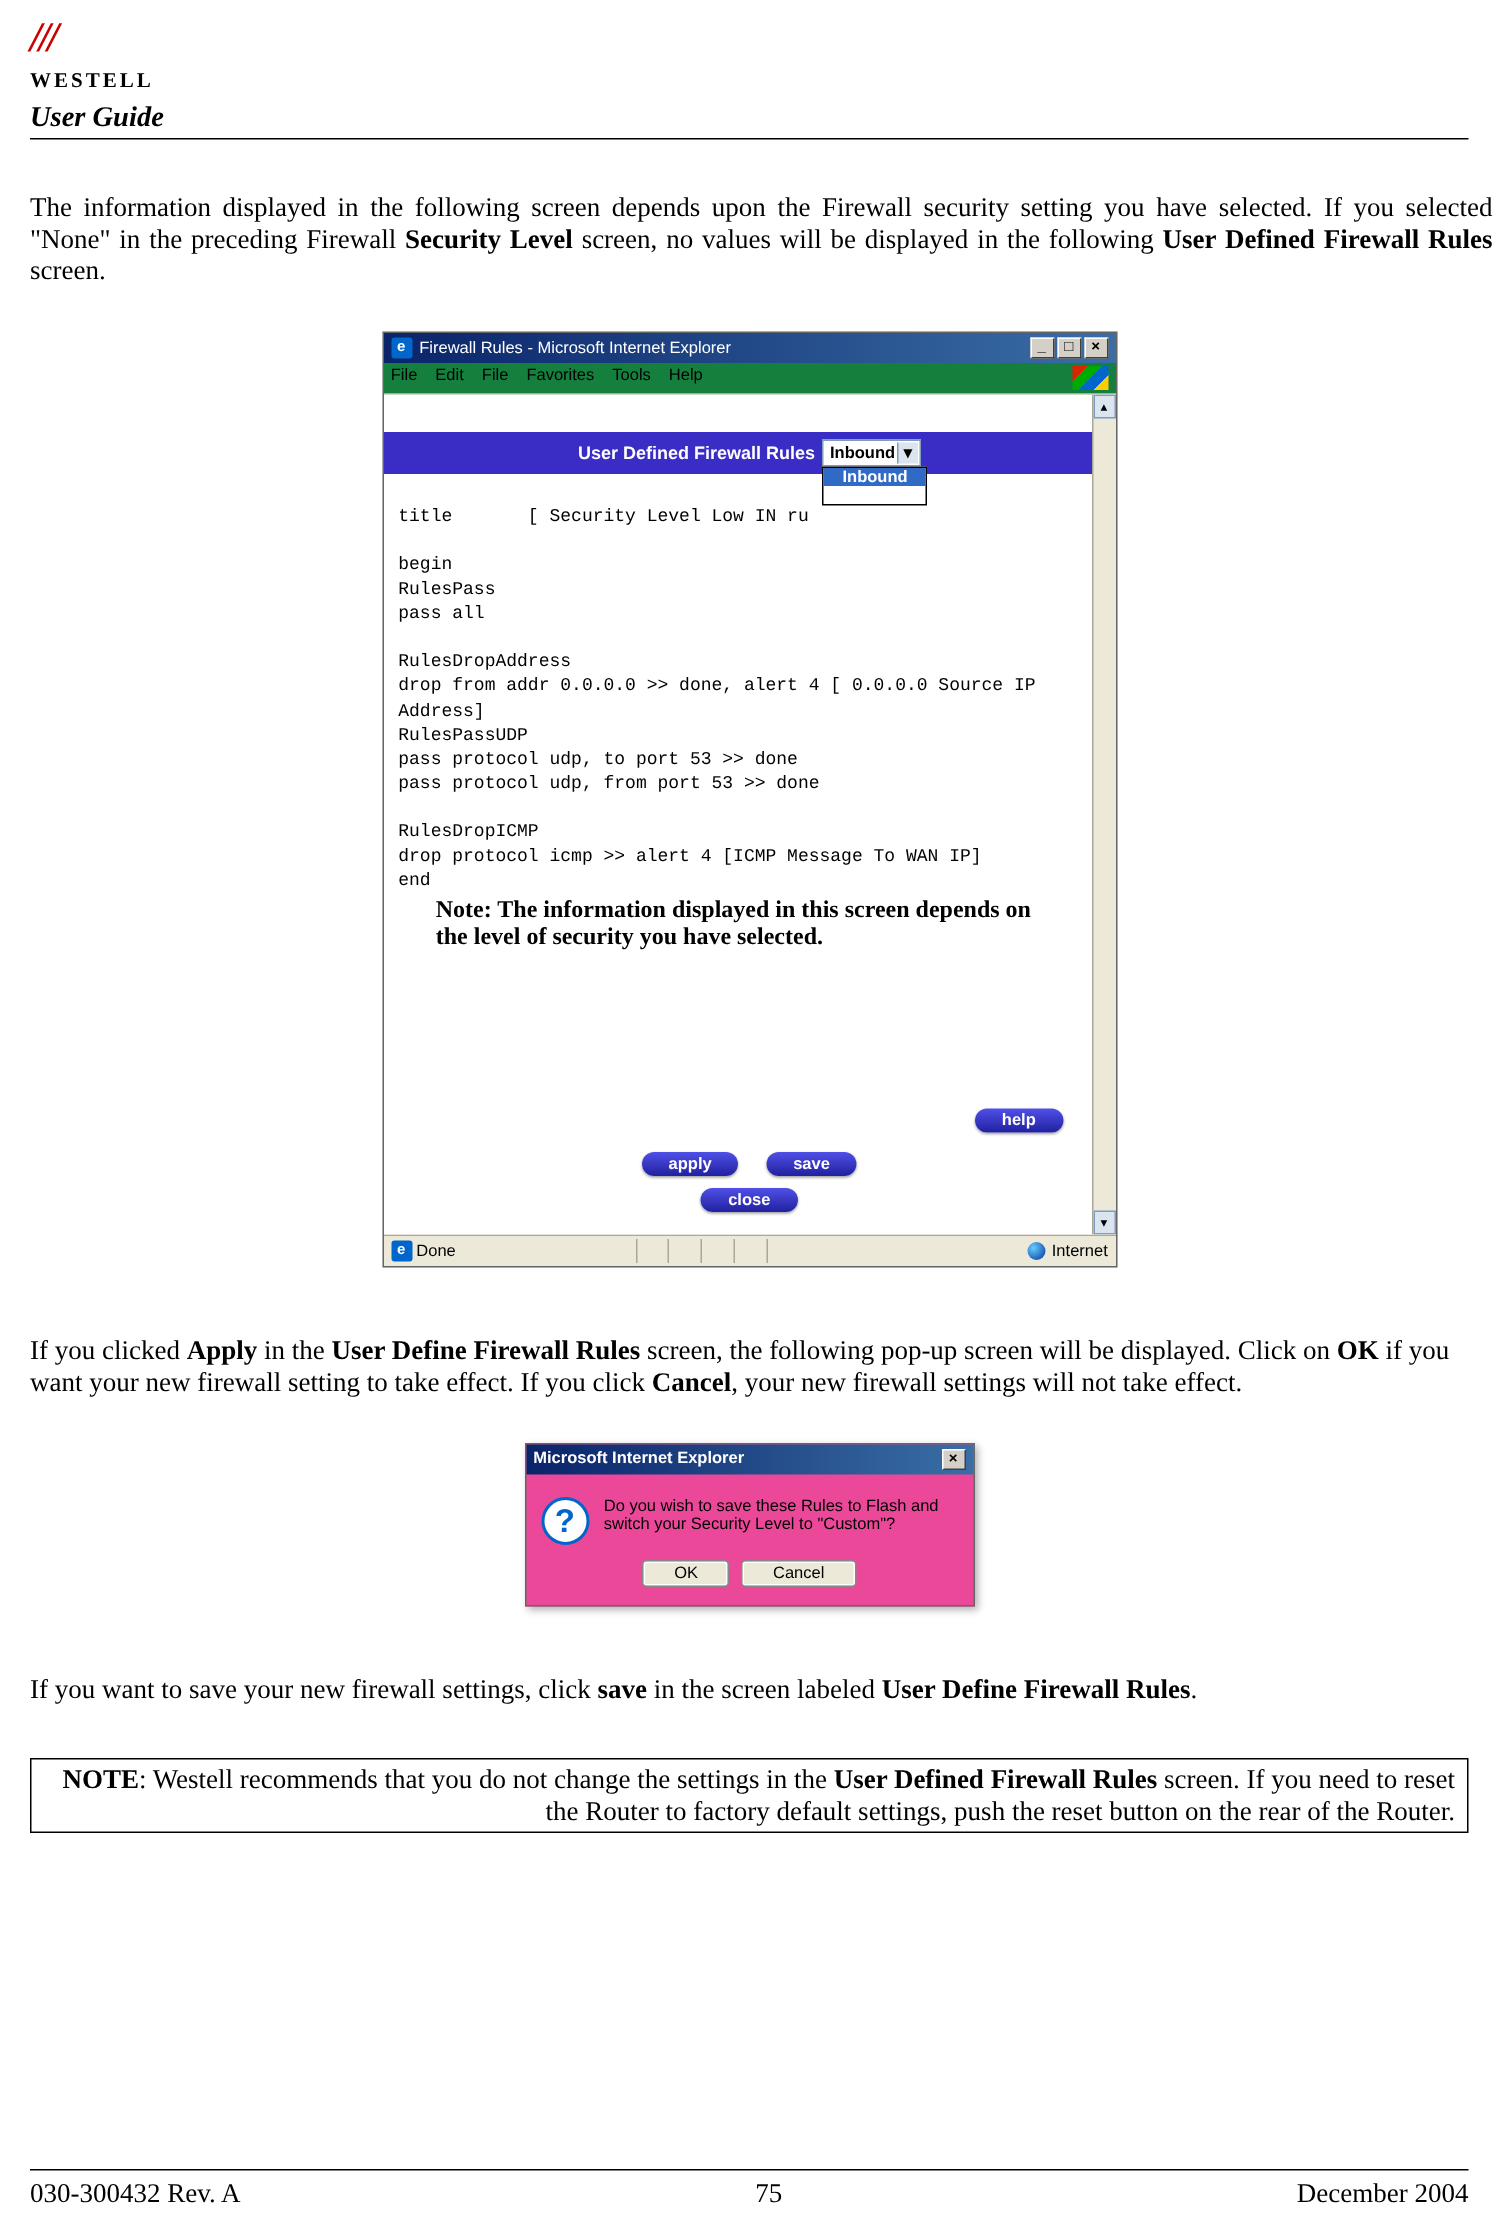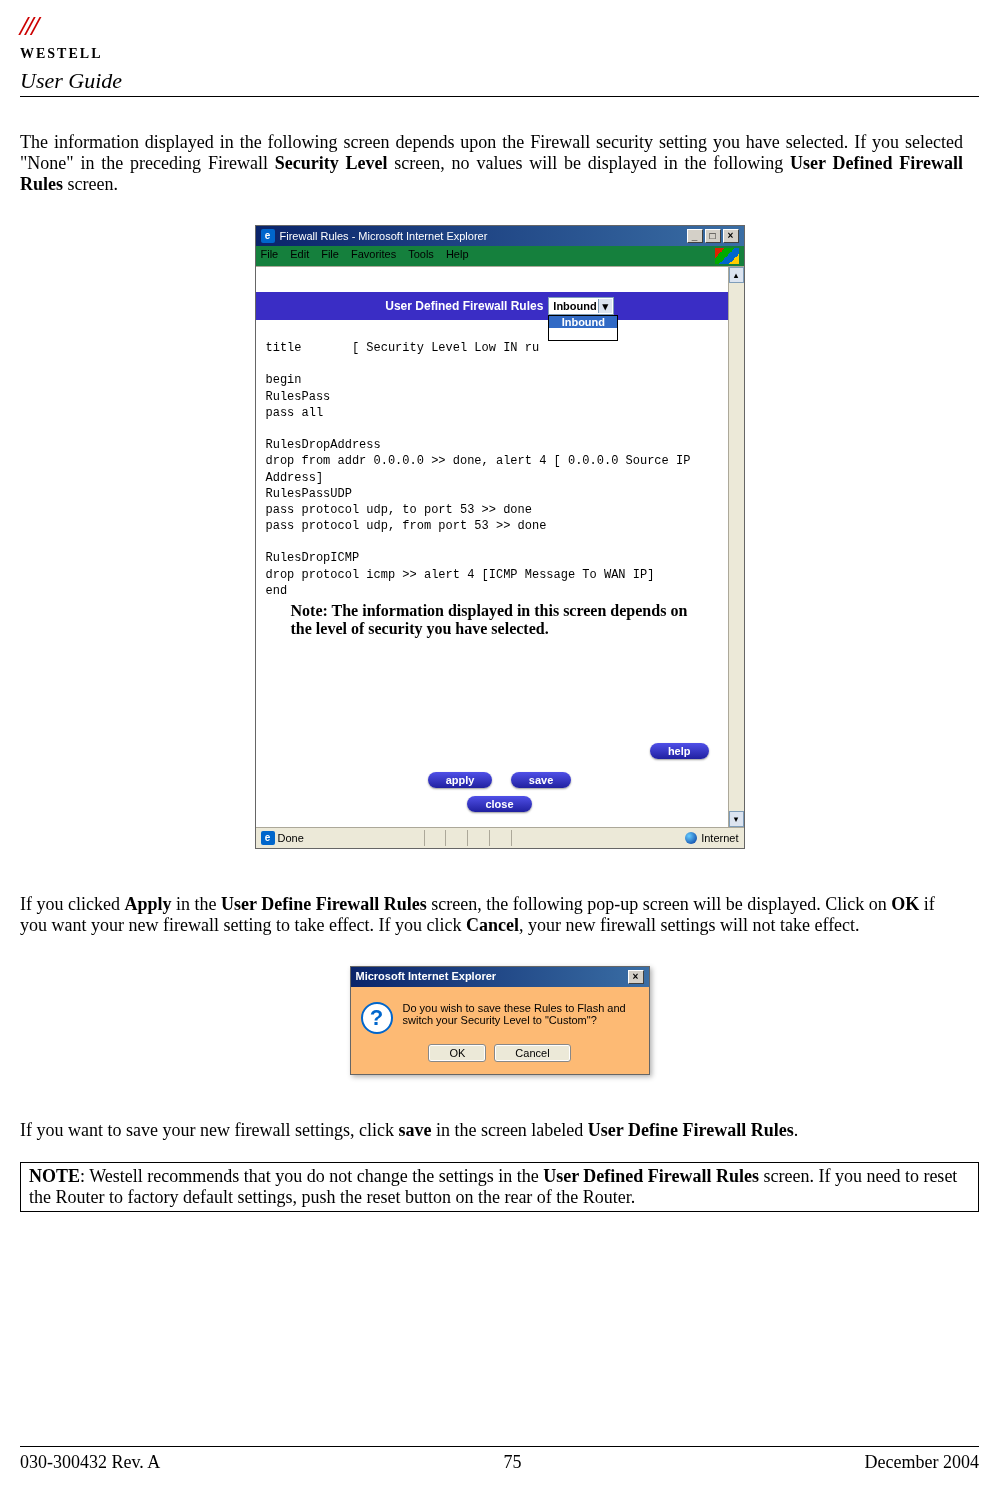--- a/index.html
+++ b/index.html
@@ -25,27 +25,28 @@
       color: #c00;
       letter-spacing: -2px;
     }
     .logo-text {
       font-size: 14px;
       font-weight: bold;
       letter-spacing: 2px;
     }
     .user-guide {
       font-style: italic;
-      font-size: 22px;
+      font-size: 19px;
       margin-top: 5px;
       border-bottom: 1px solid #000;
       padding-bottom: 2px;
+      font-weight: bold;
     }
     .body-text {
-      padding: 30px 36px 10px 20px;
+      padding: 30px 4px 10px 20px;
       font-size: 18px;
       text-align: justify;
     }
     .body-text p { margin-bottom: 5px; }
     .center { display: flex; justify-content: center; margin: 15px 0; }
 
     
     .ie-window {
       width: 490px;
       background: #ece9d8;
@@ -232,21 +233,21 @@
       color: #fff;
       font-size: 10px;
       text-align: center;
       line-height: 14px;
       font-weight: bold;
     }
 
     
     .dialog {
       width: 300px;
-      background: #fdba74;
+      background: #ec4899;
       border: 1px solid #666;
       font-family: Tahoma, sans-serif;
       font-size: 11px;
       box-shadow: 2px 2px 5px rgba(0,0,0,0.3);
     }
     .dialog-title {
       background: linear-gradient(to right, #0a246a, #3a6ea5);
       color: #fff;
       padding: 3px 5px;
       font-weight: bold;
@@ -280,24 +281,25 @@
     .win-btn {
       background: #ece9d8;
       border: 1px solid #888;
       border-radius: 3px;
       padding: 2px 20px;
       font-size: 11px;
       box-shadow: inset 0 0 0 1px #fff;
     }
 
     .note-box {
-      margin: 6px 20px;
+      margin: 20px 20px;
       border: 1px solid #000;
       padding: 3px 8px;
       font-size: 18px;
+      text-align: right;
     }
 
     .page-footer {
       position: absolute;
       bottom: 20px;
       left: 20px; right: 20px;
       border-top: 1px solid #000;
       padding-top: 5px;
       font-size: 18px;
       display: flex;

